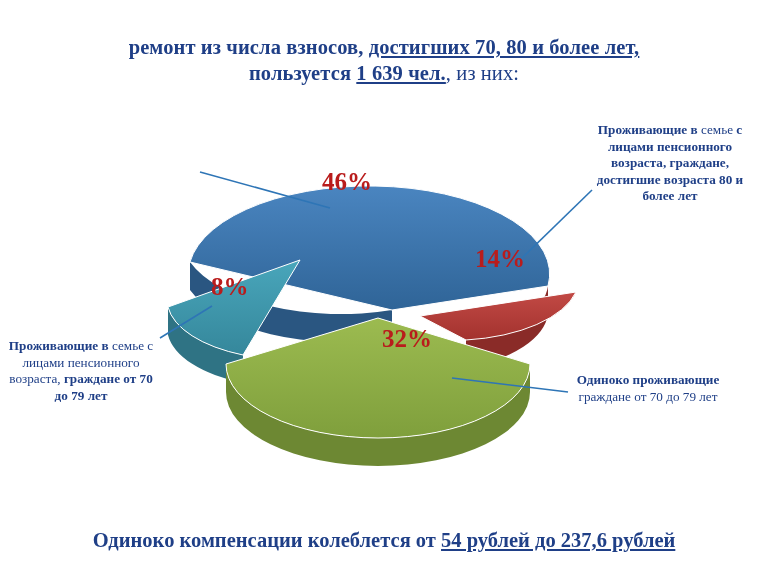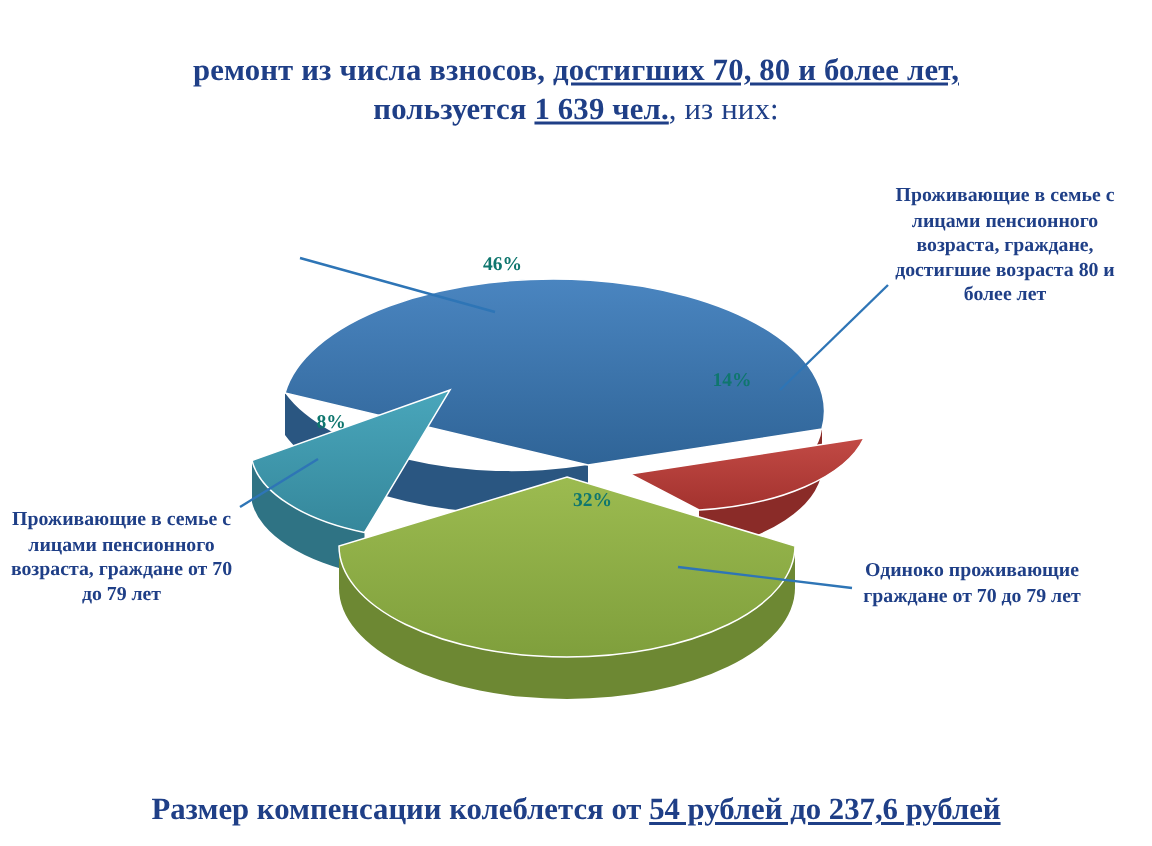--- a/index.html
+++ b/index.html
@@ -38,31 +38,31 @@
     width:768px;height:390px;
   }
 
   .label{
     position:absolute;
     color:#1F3F87;
     font-size:13.2px;
     line-height:16.5px;
     font-weight:bold;
   }
-  .label .reg{font-weight:bold;}
+  .label .reg{font-weight:normal;}
   .lbl-tl{left:60px;top:18px;width:148px;text-align:center;}
   .lbl-tr{left:588px;top:12px;width:164px;text-align:center;}
   .lbl-bl{left:6px;top:228px;width:150px;text-align:center;}
   .lbl-br{left:562px;top:262px;width:172px;text-align:center;}
 
   .pct{
     position:absolute;
-    color:#0f766e;
+    color:#b91c1c;
     font-weight:bold;
-    font-size:13px;
+    font-size:25px;
     font-family:"Liberation Serif", serif;
   }
   .pct-blue{left:322px;top:58px;}
   .pct-red{left:475px;top:135px;}
   .pct-green{left:382px;top:215px;}
   .pct-teal{left:211px;top:163px;}
 
   svg.pie{position:absolute;left:0;top:0;width:768px;height:390px;}
   svg.leaders{position:absolute;left:0;top:0;width:768px;height:390px;}
 </style>
@@ -154,14 +154,14 @@
     <span>граждане от 70 до 79 лет</span>
   </div>
 
   <div class="label lbl-br">
     <span>Одиноко проживающие</span>
     <span class="reg">граждане от 70 до 79 лет</span>
   </div>
 </div>
 
 <div class="footer">
-  <span>Размер компенсации колеблется от </span><span class="u"> 54 рублей до 237,6 рублей</span>
+  <span>Одиноко компенсации колеблется от </span><span class="u"> 54 рублей до 237,6 рублей</span>
 </div>
 
 </body></html>

